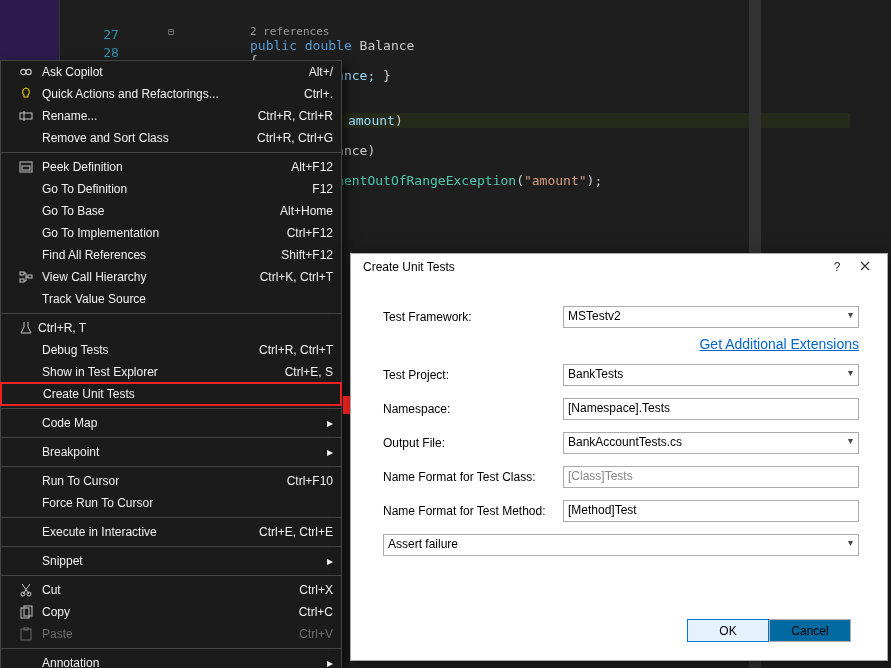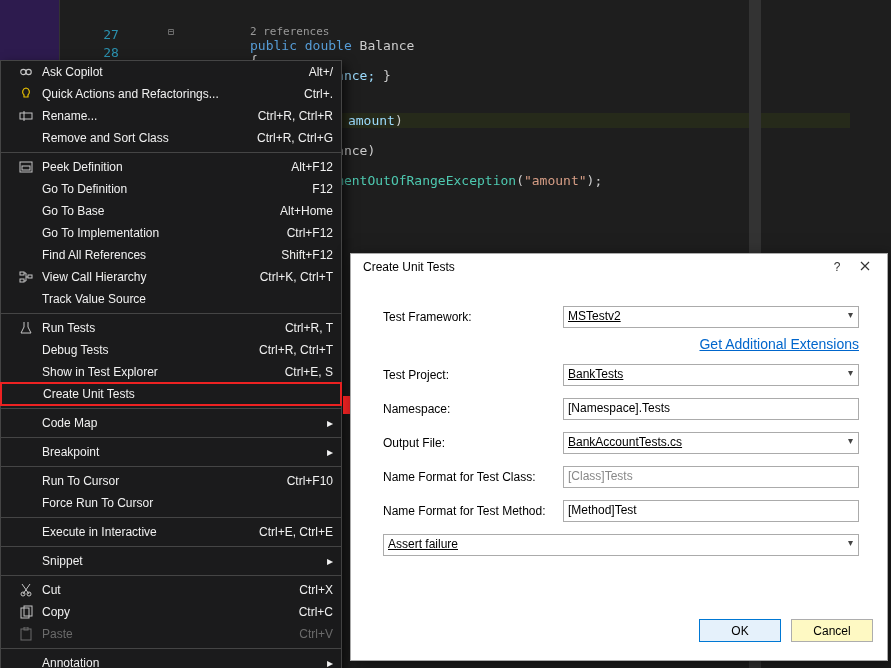--- a/index.html
+++ b/index.html
@@ -160,38 +160,36 @@
     border:1px solid #ababab;
     font-family: inherit;
     font-size: 12px;
     padding: 2px 4px;
     background:#fff;
   }
   .sel { appearance:none; background:
     linear-gradient(#fff,#fff) padding-box;
     padding-right:18px;
     position:relative;
-    text-decoration:underline;
   }
   .selwrap { position:relative; width:100%; }
   .selwrap::after {
     content:"▾"; position:absolute; right:6px; top:3px; color:#444; pointer-events:none; font-size:10px;
   }
   .inp.placeholder { color:#888; }
   .linkrow { text-align:right; margin-top:-4px; margin-bottom:12px; }
   .linkrow a { color:#0066cc; text-decoration:underline; font-size:14px;}
   .dlg-buttons {
     display:flex;
     justify-content:flex-end;
-    gap:10px;
-    padding: 0 14px 18px 0;
+    padding: 0 36px 18px 0;
   }
   .dlg-buttons button {
     width: 82px; height: 23px;
-    background:#fef9c3;
+    background:#0369a1;
     border:1px solid #adadad;
     font-family:inherit; font-size:12px;
   }
   .dlg-buttons button.primary {
     border:1px solid #0078d4;
     background: #e5f1fb;
   }
 </style>
 </head>
 <body>
@@ -302,21 +300,20 @@
     <span class="micon"></span>
     <span class="mlabel">Track Value Source</span>
   </div>
   <div class="sep"></div>
   <div class="menuitem">
     <span class="micon">
       <svg width="12" height="14" viewBox="0 0 12 14">
           <path d="M4 1v5L1 12h10L8 6V1" fill="none" stroke="#c5c5c5"></path>
         </svg>
     </span>
-    <span class="mlabel">Run Tests</span>
     <span class="mshort">Ctrl+R, T</span>
   </div>
   <div class="menuitem">
     <span class="micon"></span>
     <span class="mlabel">Debug Tests</span>
     <span class="mshort">Ctrl+R, Ctrl+T</span>
   </div>
   <div class="menuitem">
     <span class="micon"></span>
     <span class="mlabel">Show in Test Explorer</span>

